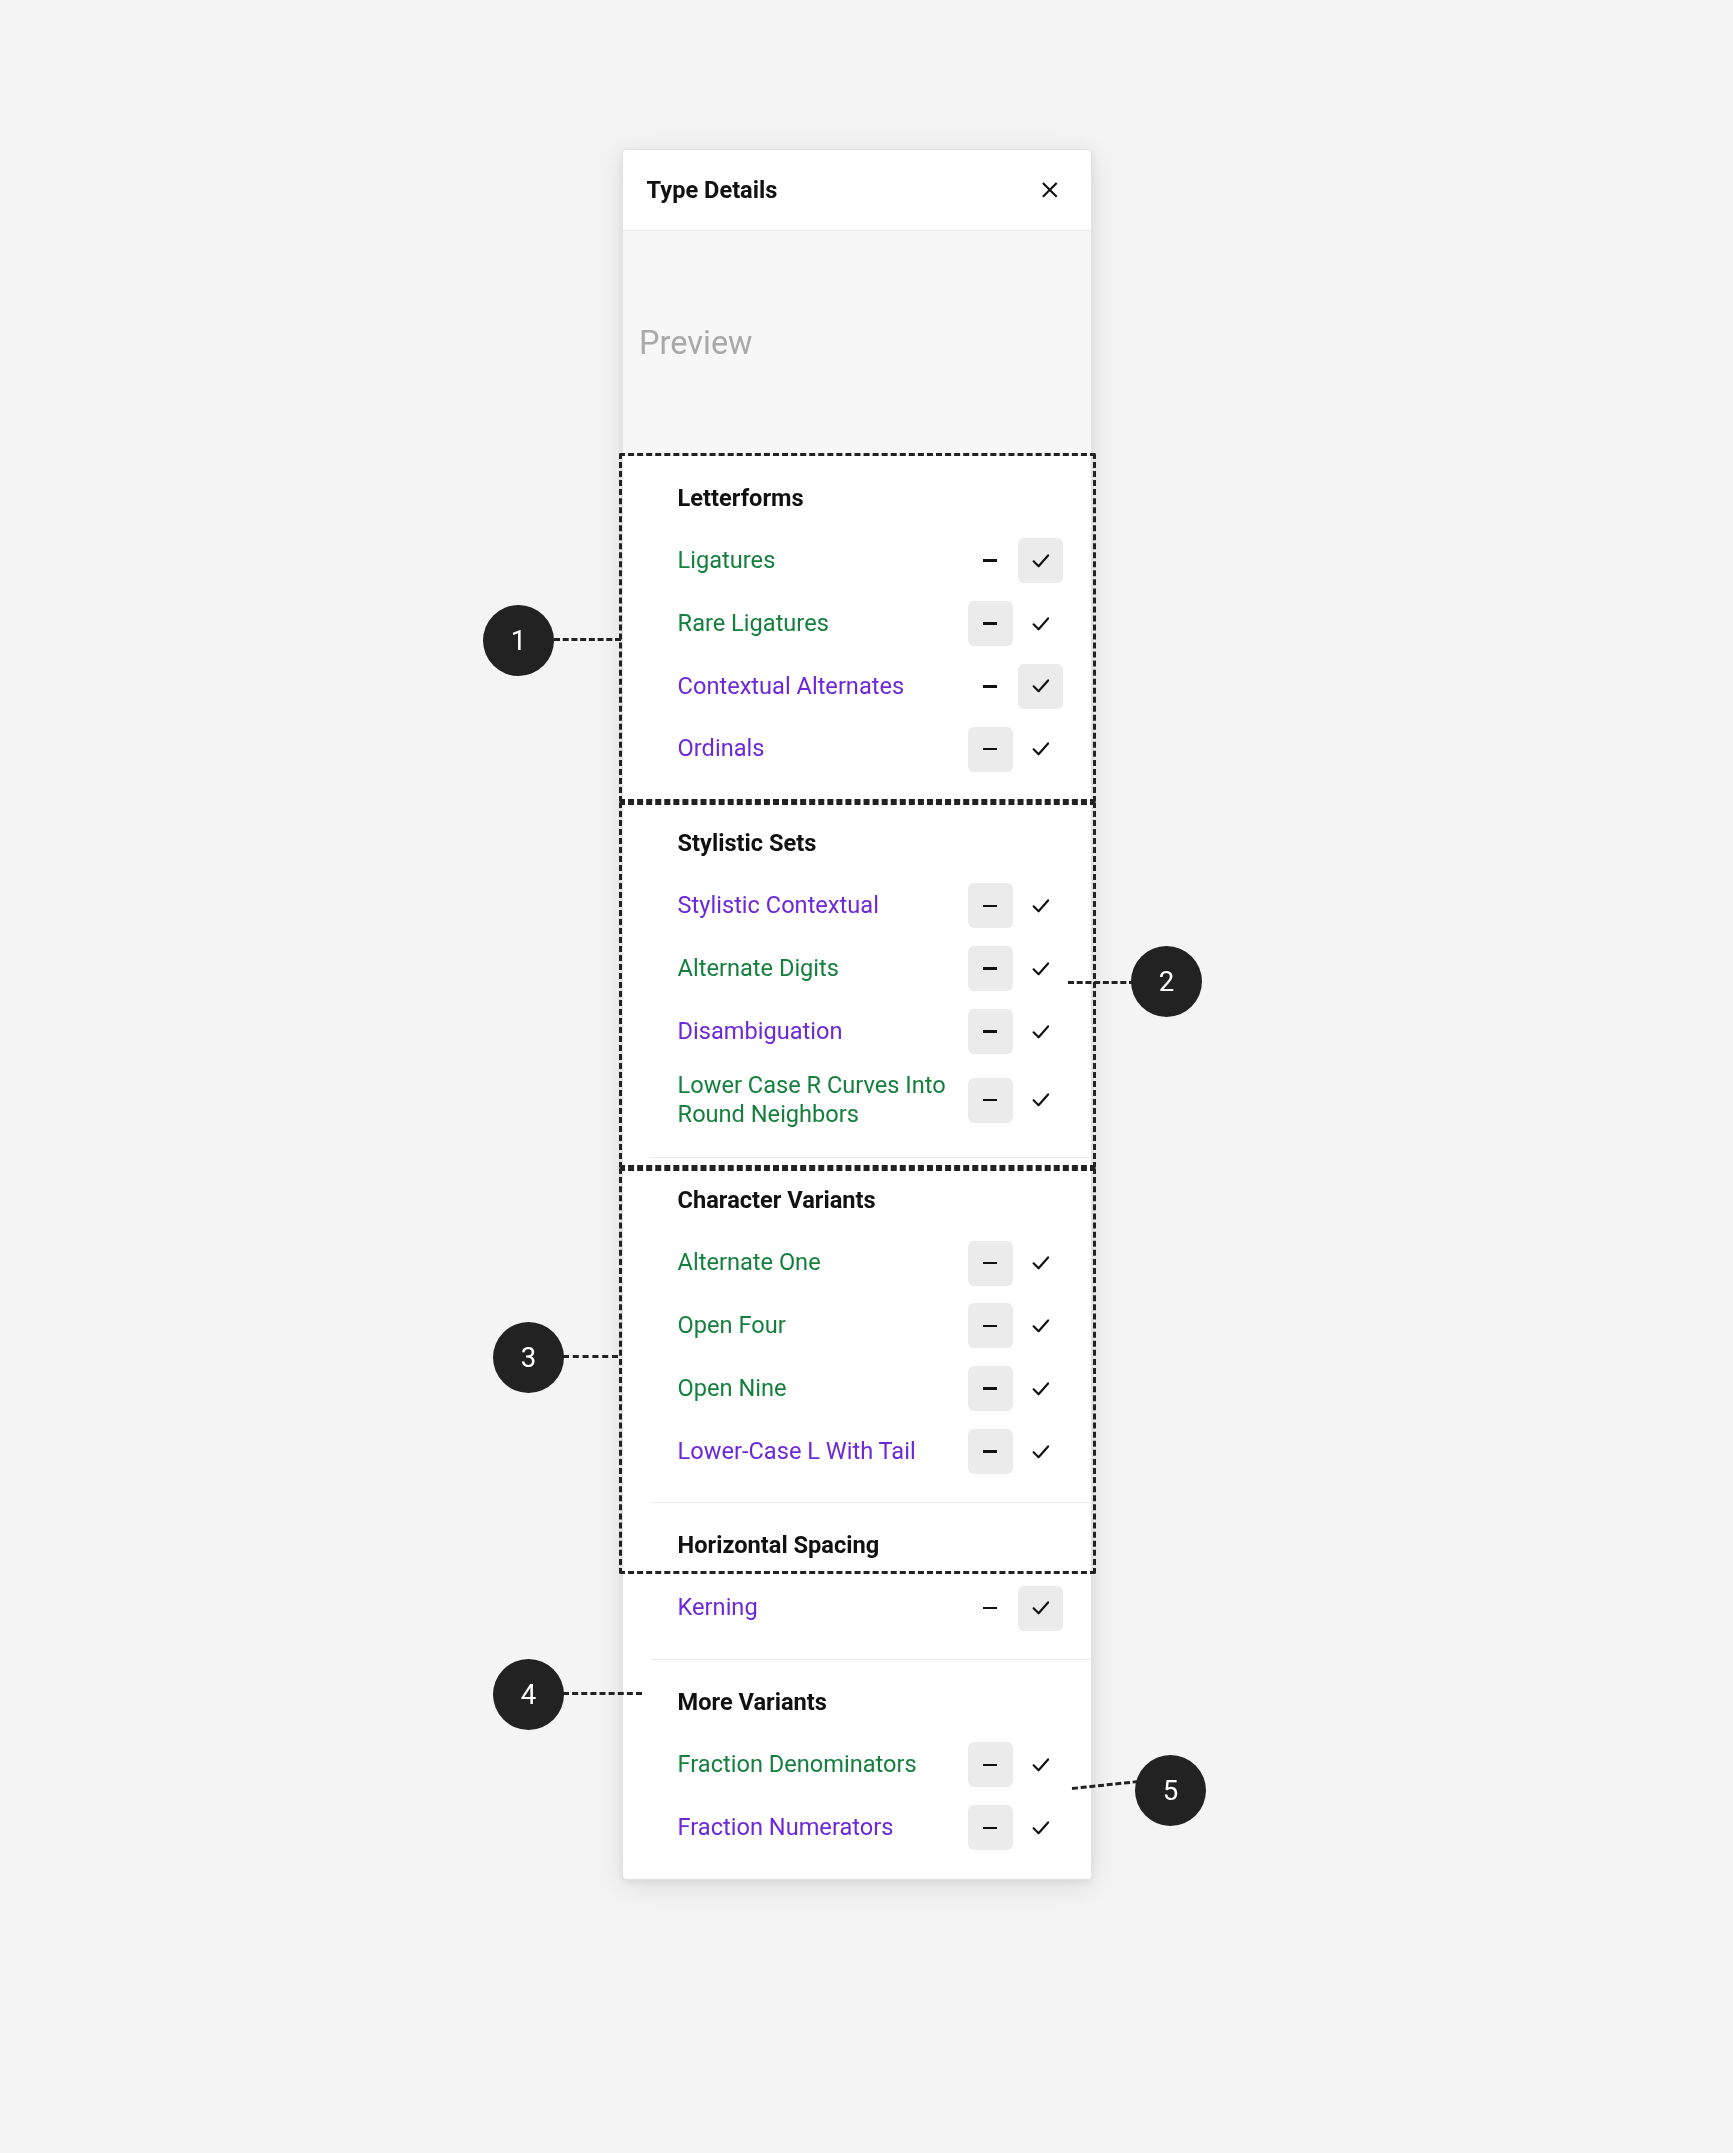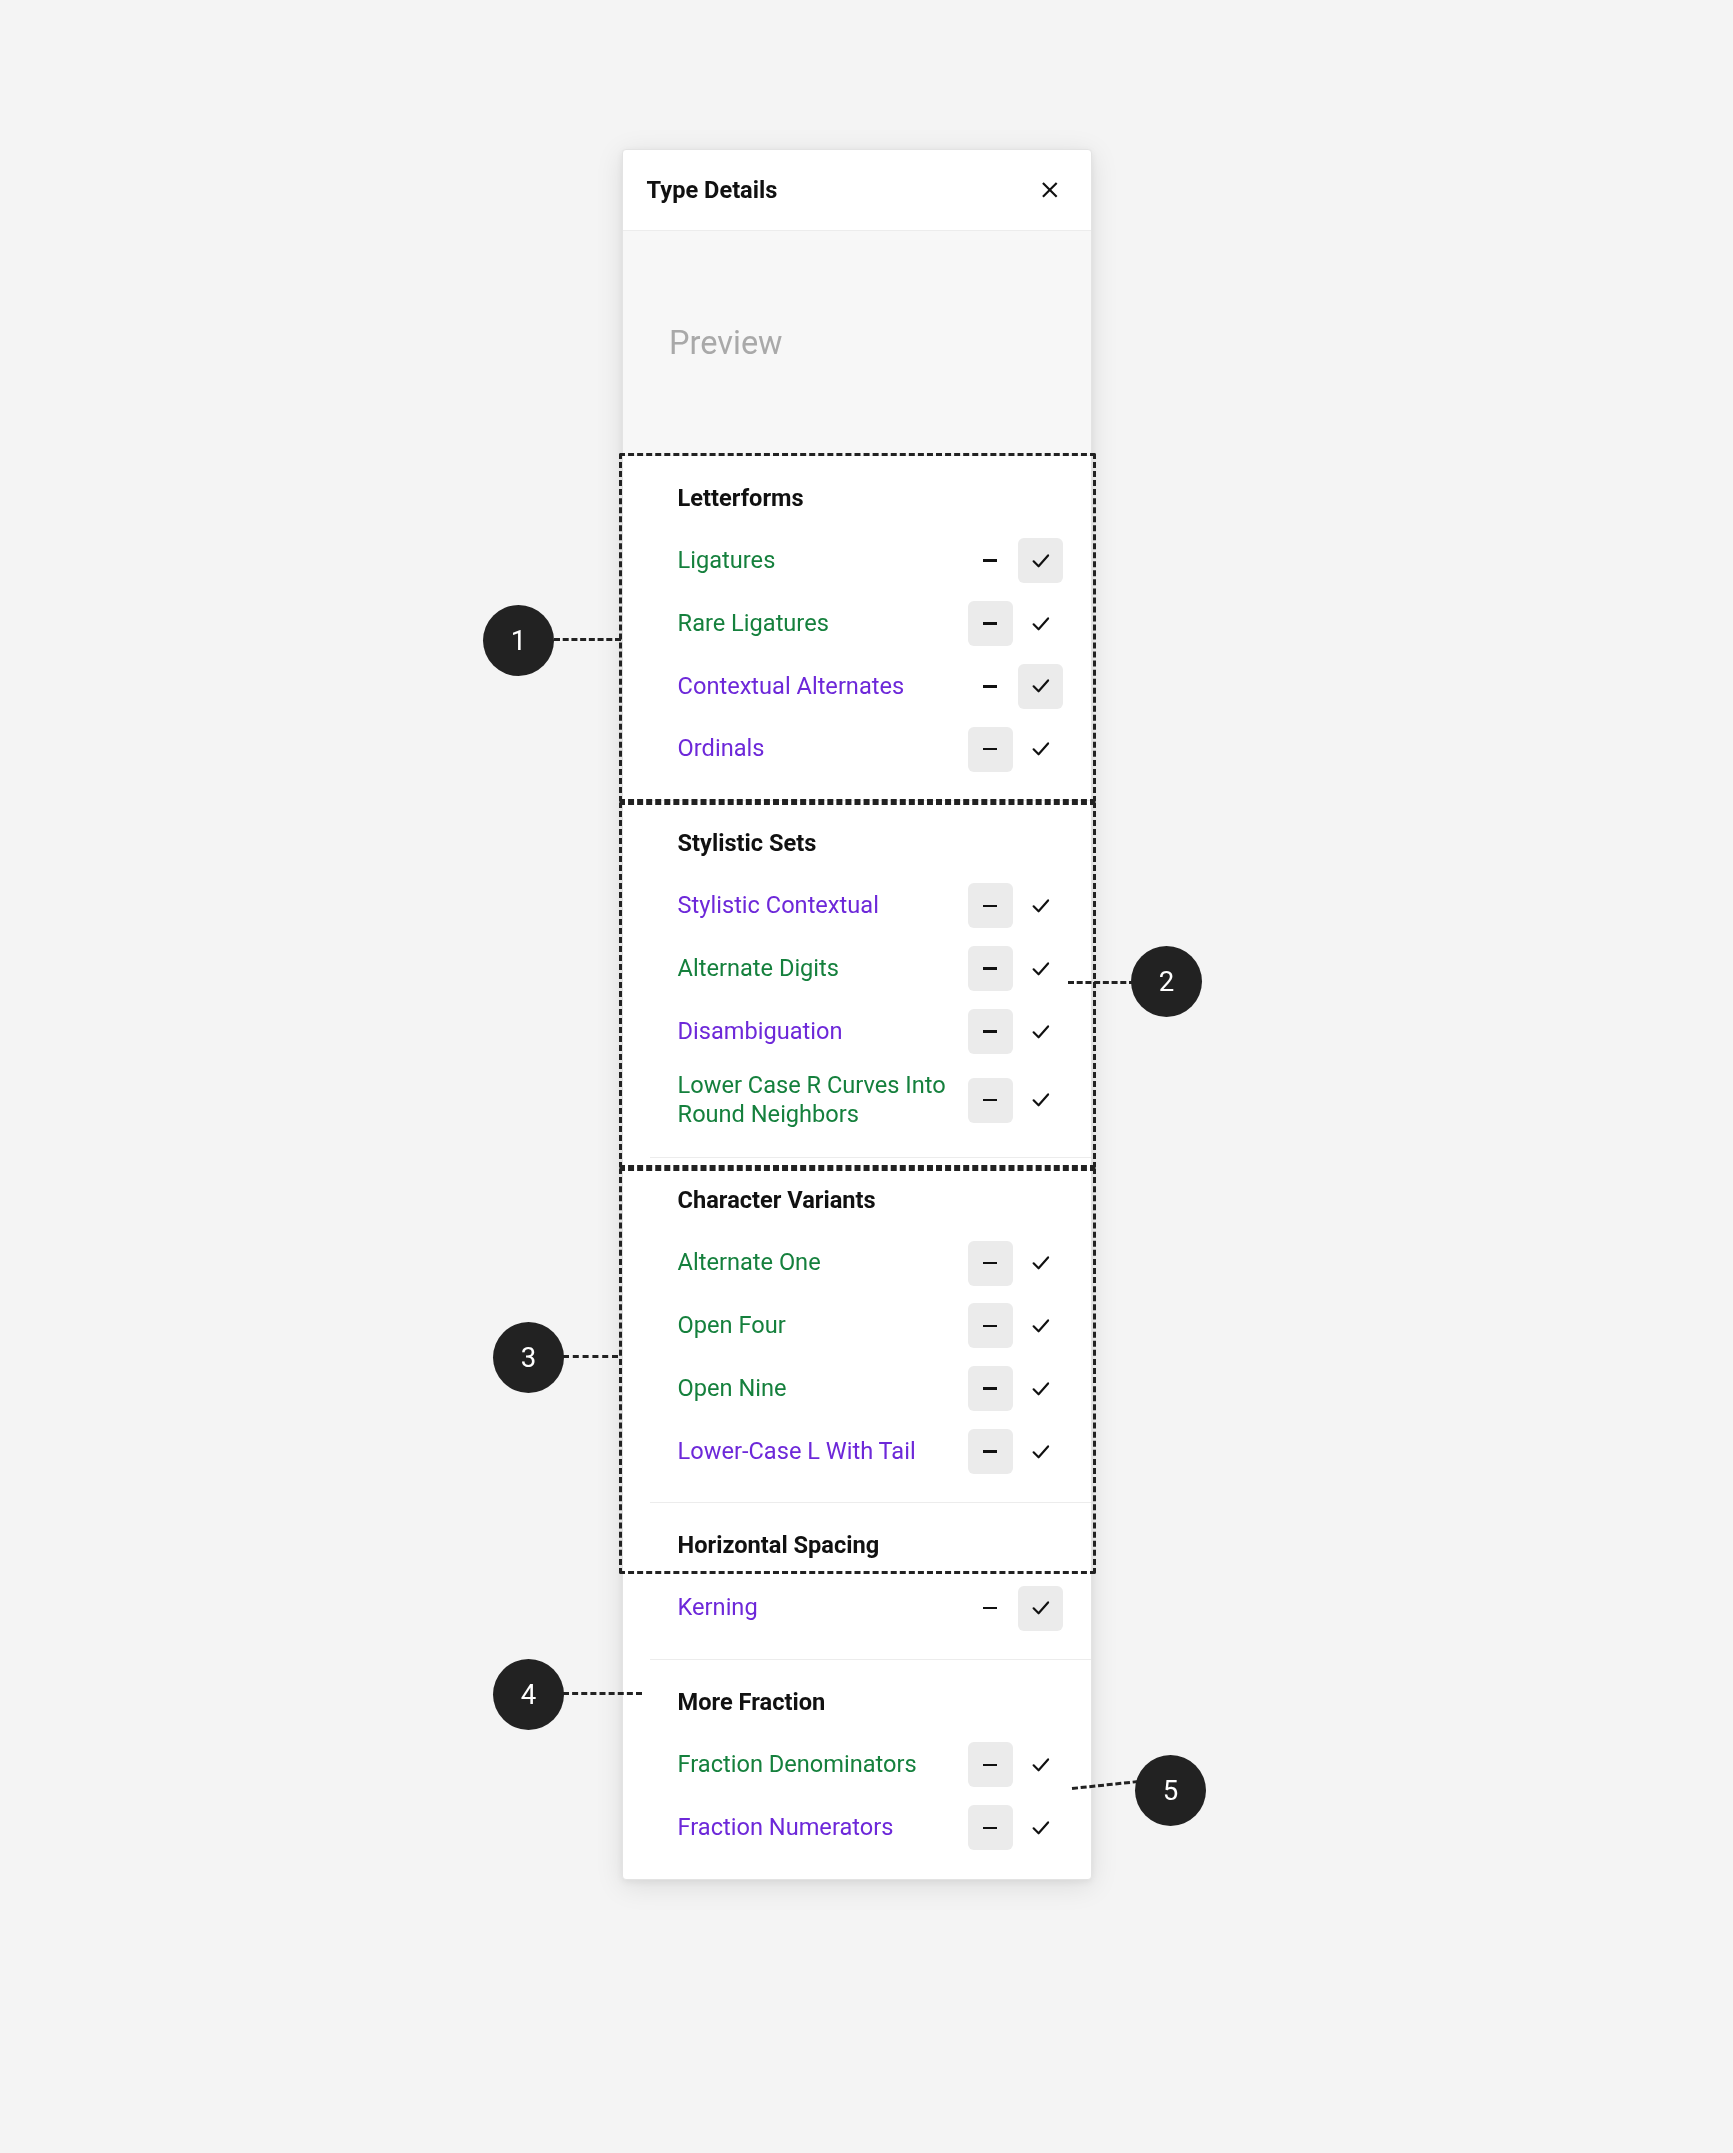--- a/index.html
+++ b/index.html
@@ -48,21 +48,21 @@
     cursor: pointer;
     color: #111;
   }
   .close-btn svg { width: 23.6px; height: 23.6px; stroke: #111; stroke-width: 2.2; }
 
   .preview {
     height: 225px;
     background: #f7f7f7;
     display: flex;
     align-items: center;
-    padding-left: 46px;
+    padding-left: 16px;
     border-bottom: 1px solid #ececec;
   }
   .preview-text {
     font-size: 32.5px;
     color: #a9a9a9;
     font-weight: 400;
   }
 
   .section {
     padding: 27.6px 27.6px 27.6px 27.6px;
@@ -346,21 +346,21 @@
             </button>
             <button class="seg active">
               <svg viewBox="0 0 24 24">
                 <path d="M4 12.5 L9.5 18 L20 6" fill="none" stroke-linecap="round" stroke-linejoin="round"></path>
               </svg>
             </button>
           </div>
         </div>
       </div>
       <div class="section">
-        <div class="section-title">More Fraction</div>
+        <div class="section-title">More Variants</div>
         <div class="row">
           <div class="row-label muted">Fraction Denominators</div>
           <div class="toggle">
             <button class="seg active">
               <span class="dash"></span>
             </button>
             <button class="seg">
               <svg viewBox="0 0 24 24">
                 <path d="M4 12.5 L9.5 18 L20 6" fill="none" stroke-linecap="round" stroke-linejoin="round"></path>
               </svg>

